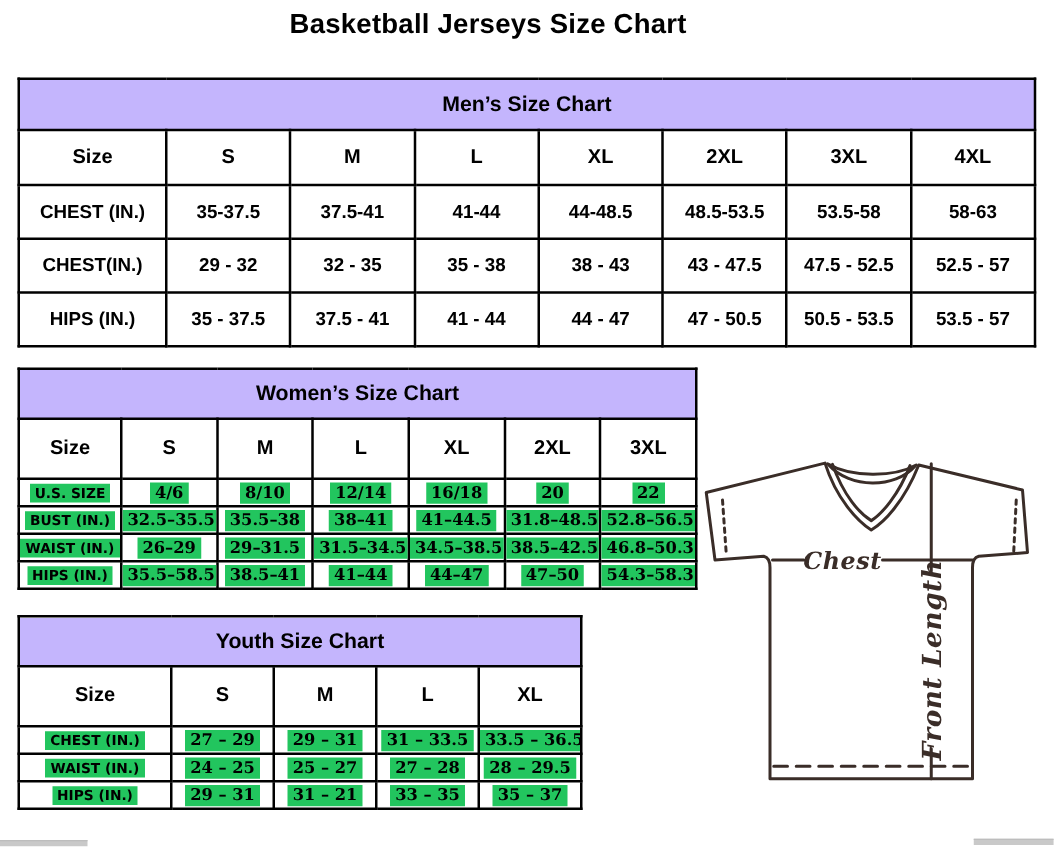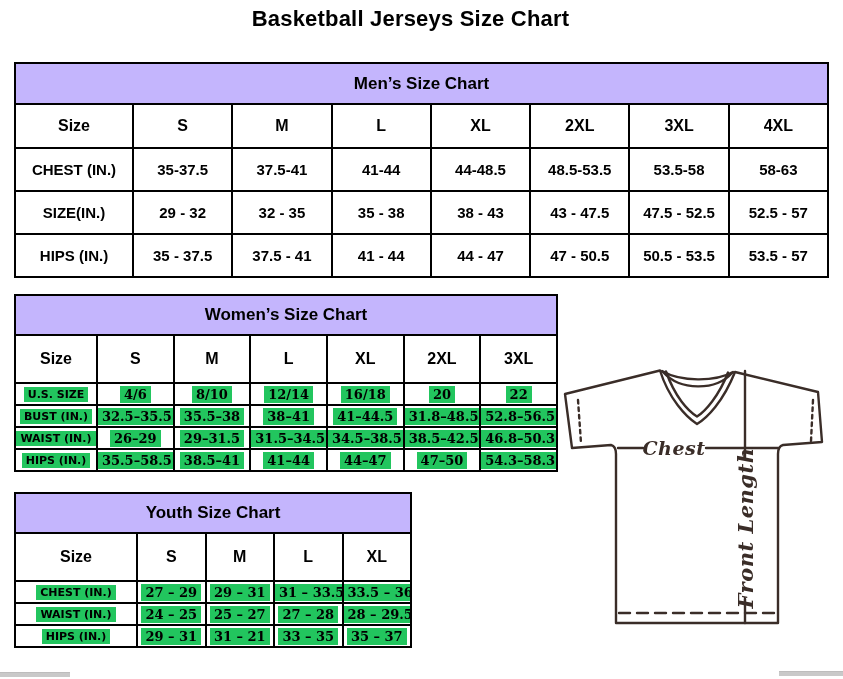--- a/index.html
+++ b/index.html
@@ -2,21 +2,21 @@
 <html><head>
 <meta charset="utf-8">
 <style>
   * { margin: 0; padding: 0; box-sizing: border-box; }
   html, body { width: 843px; height: 679px; background: #ffffff; overflow: hidden; }
   body { position: relative; font-family: "Liberation Sans", sans-serif; color: #000; }
 
   .page-title {
     position: absolute; left: 0; top: 6px; width: 781px;
     text-align: center; font-size: 22px; font-weight: bold;
-    font-family: "Liberation Sans", sans-serif; letter-spacing: 0.2px; margin-left: 20px;
+    font-family: "Liberation Sans", sans-serif; letter-spacing: 0.2px;
   }
 
   table.sizechart {
     position: absolute; border-collapse: collapse; table-layout: fixed;
     background: #fff;
   }
   table.sizechart td {
     border: 2px solid #000; text-align: center; vertical-align: middle;
     padding: 0; overflow: hidden; white-space: nowrap;
   }
@@ -34,21 +34,21 @@
 
   
   .compact td.tbl-title { height: 40px; }
   .compact tr.colhead td { height: 48px; }
   .compact tr.datarow td { height: 22px; }
   .compact td.rowlabel { font-family: "DejaVu Sans", sans-serif; font-weight: bold; font-size: 11px; }
   .compact td.val { font-family: "DejaVu Serif", serif; font-weight: bold; font-size: 13px; }
   .compact .hl { background: #22c55e; padding: 1px 4px; }
 
   #womens { left: 14px; top: 294px; width: 544px; }
-  #youth  { left: 14px; top: 492px; width: 398px; }
+  #youth  { left: 14px; top: 492px; width: 452px; }
 
   
   #diagram { position: absolute; left: 555px; top: 360px; width: 288px; height: 319px; }
 
   .scroll-frag { position: absolute; background: #c9c9c9; border-top: 1px solid #bdbdbd; }
   #scroll-left  { left: 0; top: 672px; width: 70px; height: 5px; }
   #scroll-right { left: 779px; top: 671px; width: 64px; height: 5px; }
 </style>
 </head>
 <body>
@@ -78,21 +78,21 @@
         <td class="rowlabel"><span class="hl">CHEST (IN.)</span></td>
         <td class="val"><span class="hl">35-37.5</span></td>
         <td class="val"><span class="hl">37.5-41</span></td>
         <td class="val"><span class="hl">41-44</span></td>
         <td class="val"><span class="hl">44-48.5</span></td>
         <td class="val"><span class="hl">48.5-53.5</span></td>
         <td class="val"><span class="hl">53.5-58</span></td>
         <td class="val"><span class="hl">58-63</span></td>
       </tr>
       <tr class="datarow">
-        <td class="rowlabel"><span class="hl">SIZE(IN.)</span></td>
+        <td class="rowlabel"><span class="hl">CHEST(IN.)</span></td>
         <td class="val"><span class="hl">29 - 32</span></td>
         <td class="val"><span class="hl">32 - 35</span></td>
         <td class="val"><span class="hl">35 - 38</span></td>
         <td class="val"><span class="hl">38 - 43</span></td>
         <td class="val"><span class="hl">43 - 47.5</span></td>
         <td class="val"><span class="hl">47.5 - 52.5</span></td>
         <td class="val"><span class="hl">52.5 - 57</span></td>
       </tr>
       <tr class="datarow">
         <td class="rowlabel"><span class="hl">HIPS (IN.)</span></td>

